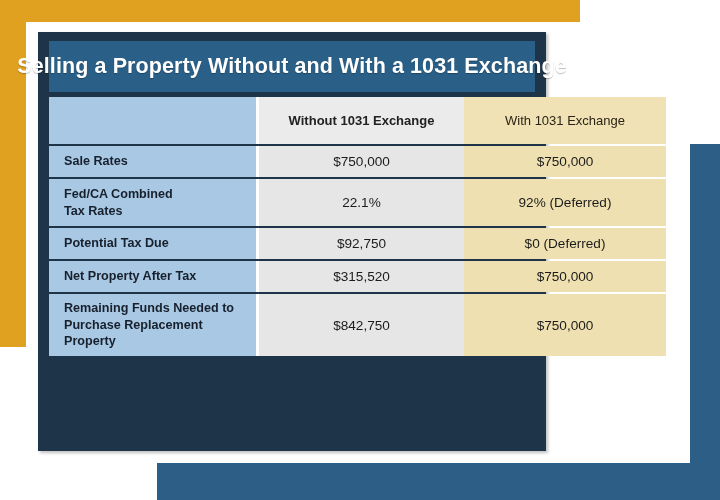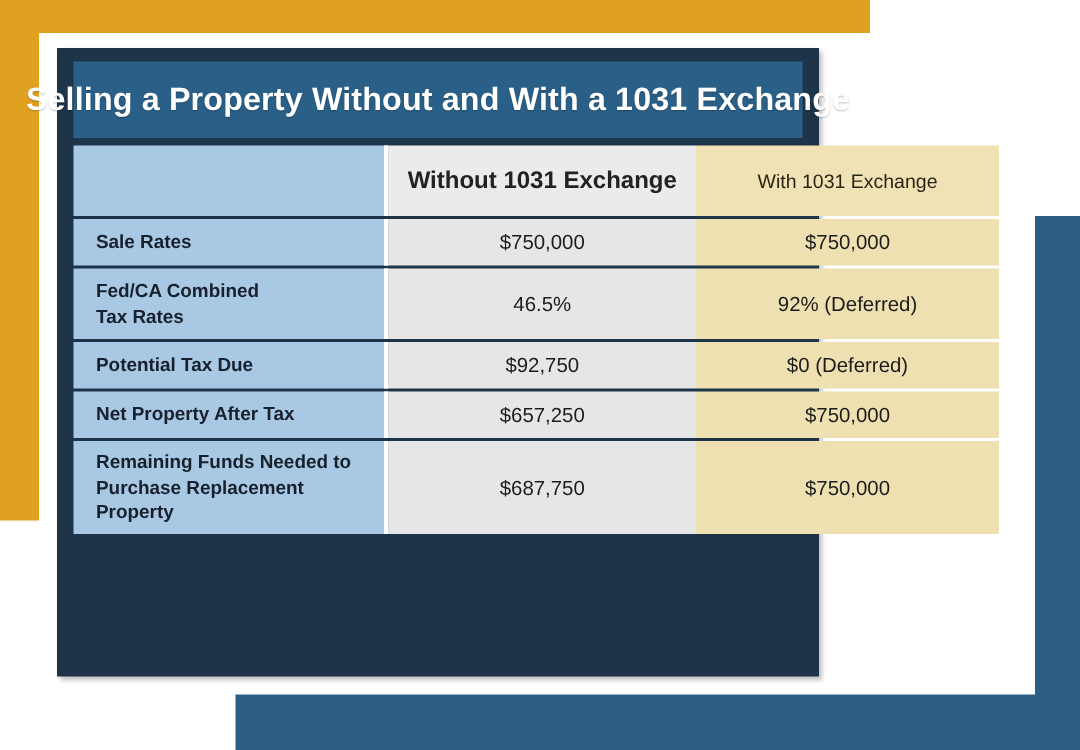--- a/index.html
+++ b/index.html
@@ -104,21 +104,21 @@
   
   .hdr {
     height: 47px;
   }
   .hdr-label {
     background: #a8c8e4;
   }
   .hdr-a {
     background: #ebebeb;
     color: #222222;
-    font-size: 16px;
+    font-size: 13px;
     font-weight: bold;
     text-align: center;
   }
   .hdr-b {
     background: #f0e2b5;
     color: #2a2416;
     font-size: 13px;
     font-weight: normal;
     text-align: center;
   }
@@ -185,37 +185,37 @@
     <tbody id="table-body">
         <tr class="r-h1">
           <td class="cell-label">Sale Rates</td>
           <td class="gap-col"></td>
           <td class="cell-a">$750,000</td>
           <td class="cell-b">$750,000</td>
         </tr>
         <tr class="r-h2">
           <td class="cell-label">Fed/CA Combined<br>Tax Rates</td>
           <td class="gap-col"></td>
-          <td class="cell-a">46.5%</td>
+          <td class="cell-a">22.1%</td>
           <td class="cell-b">92% (Deferred)</td>
         </tr>
         <tr class="r-h1">
           <td class="cell-label">Potential  Tax Due</td>
           <td class="gap-col"></td>
           <td class="cell-a">$92,750</td>
           <td class="cell-b">$0 (Deferred)</td>
         </tr>
         <tr class="r-h1">
           <td class="cell-label">Net Property After Tax</td>
           <td class="gap-col"></td>
-          <td class="cell-a">$657,250</td>
+          <td class="cell-a">$315,520</td>
           <td class="cell-b">$750,000</td>
         </tr>
         <tr class="r-h3">
           <td class="cell-label">Remaining Funds Needed to<br>Purchase Replacement<br>Property</td>
           <td class="gap-col"></td>
-          <td class="cell-a">$687,750</td>
+          <td class="cell-a">$842,750</td>
           <td class="cell-b">$750,000</td>
         </tr>
       </tbody>
   </table>
 
 </div>
 
 </body></html>

